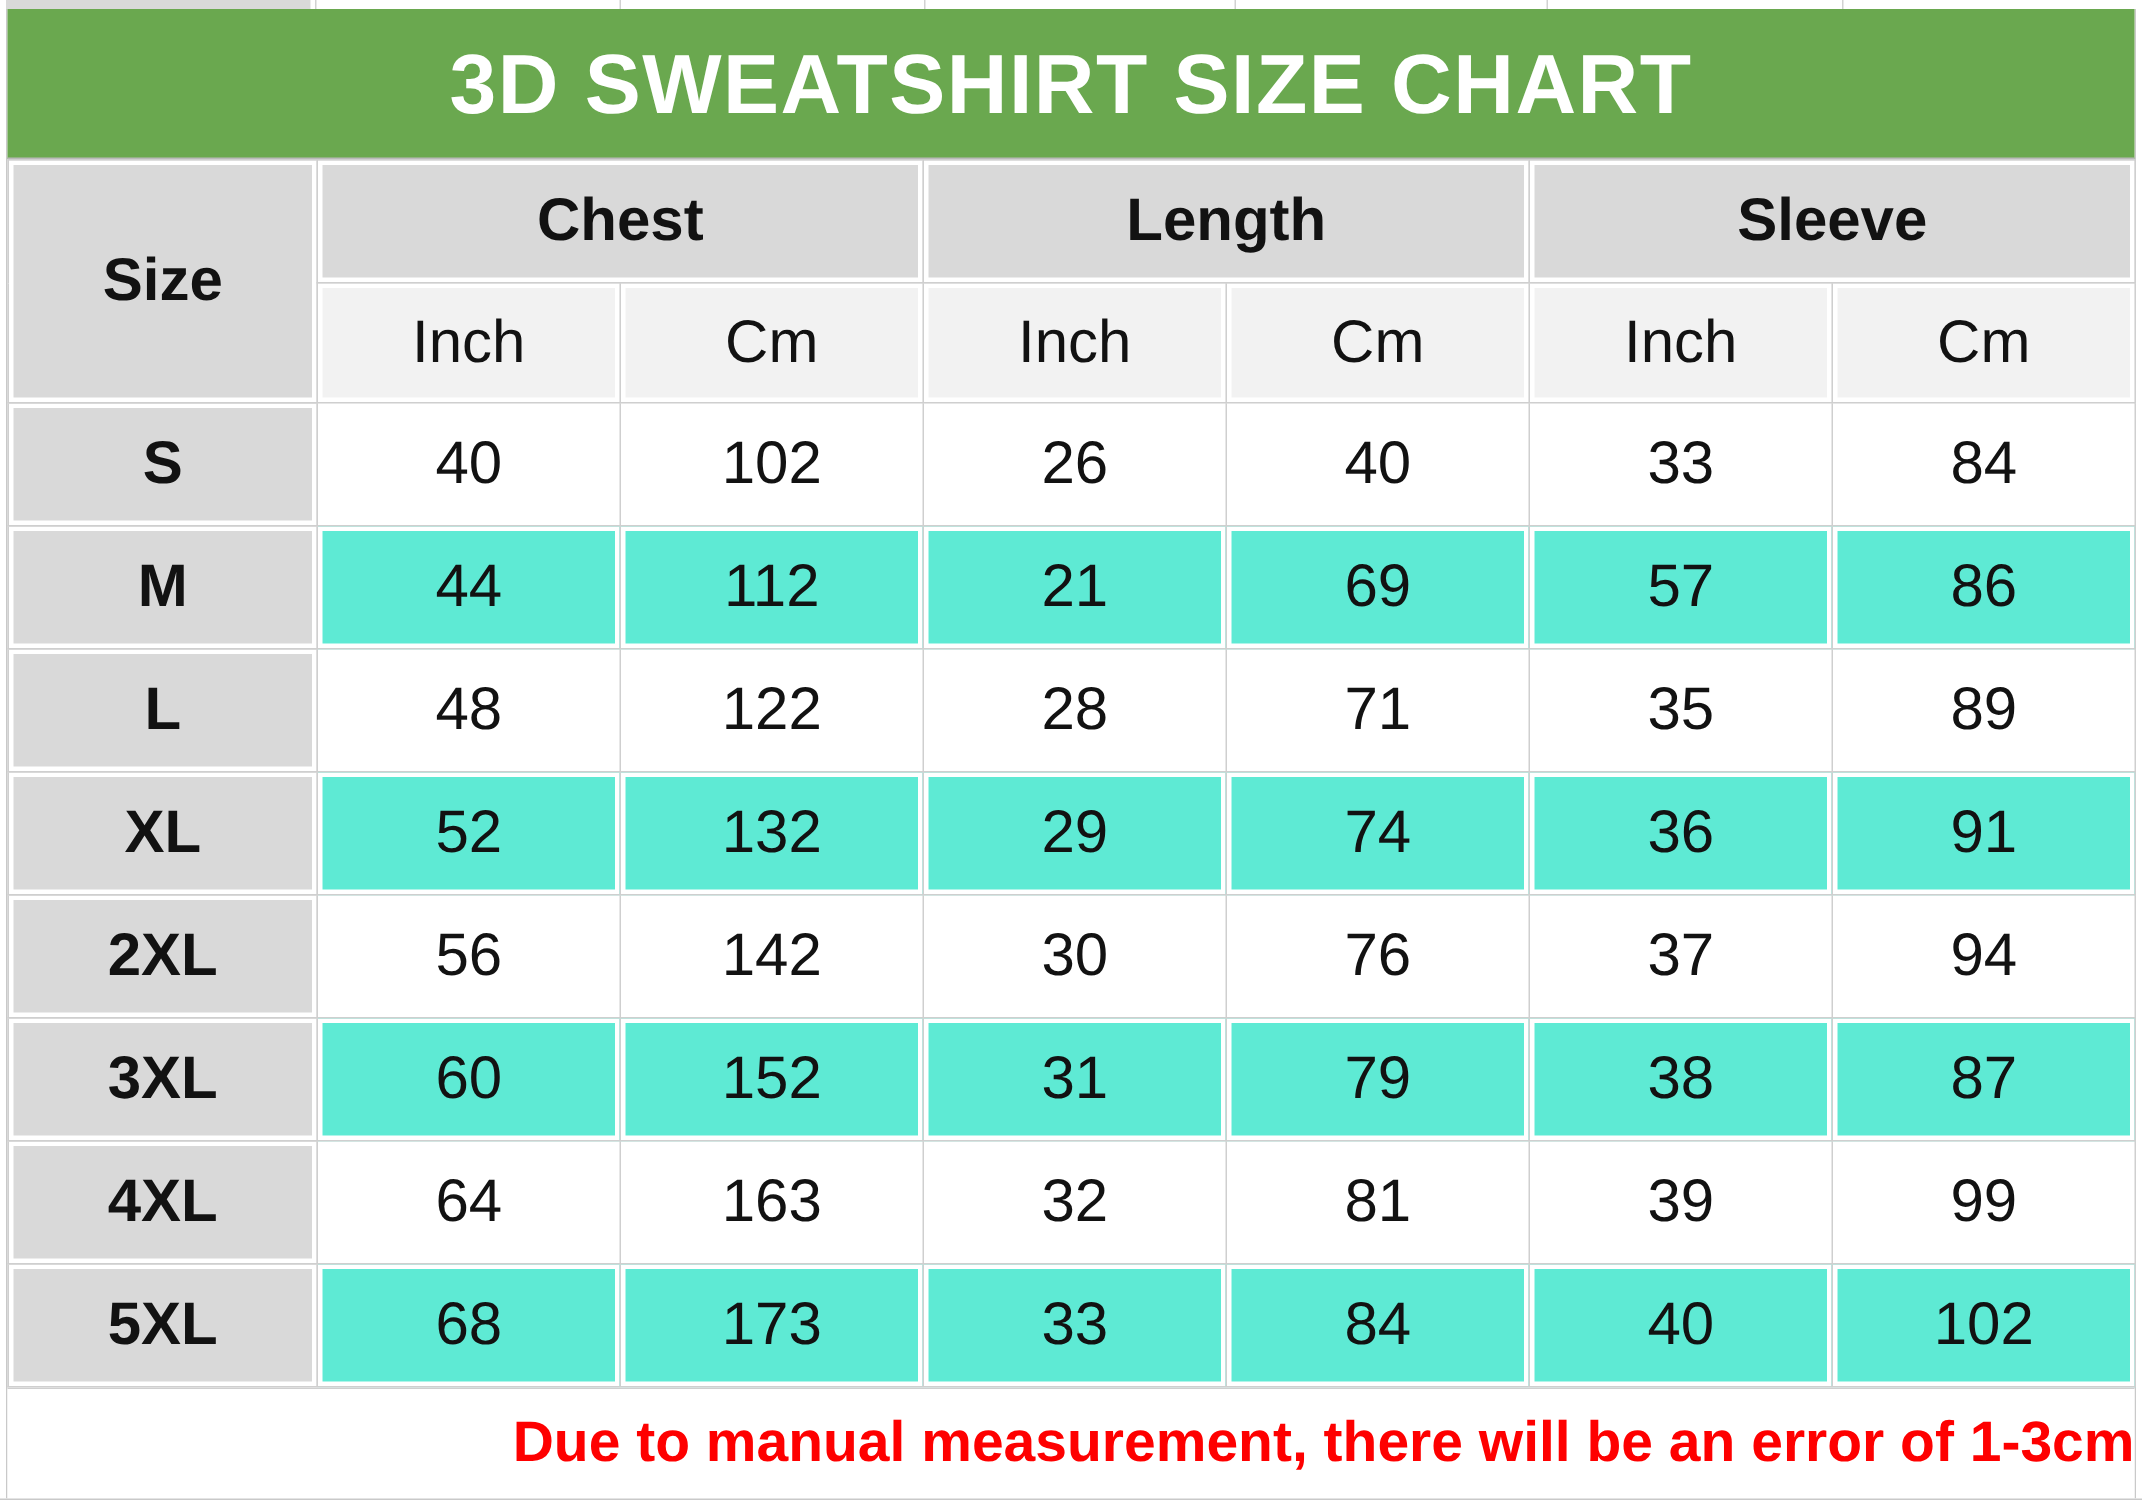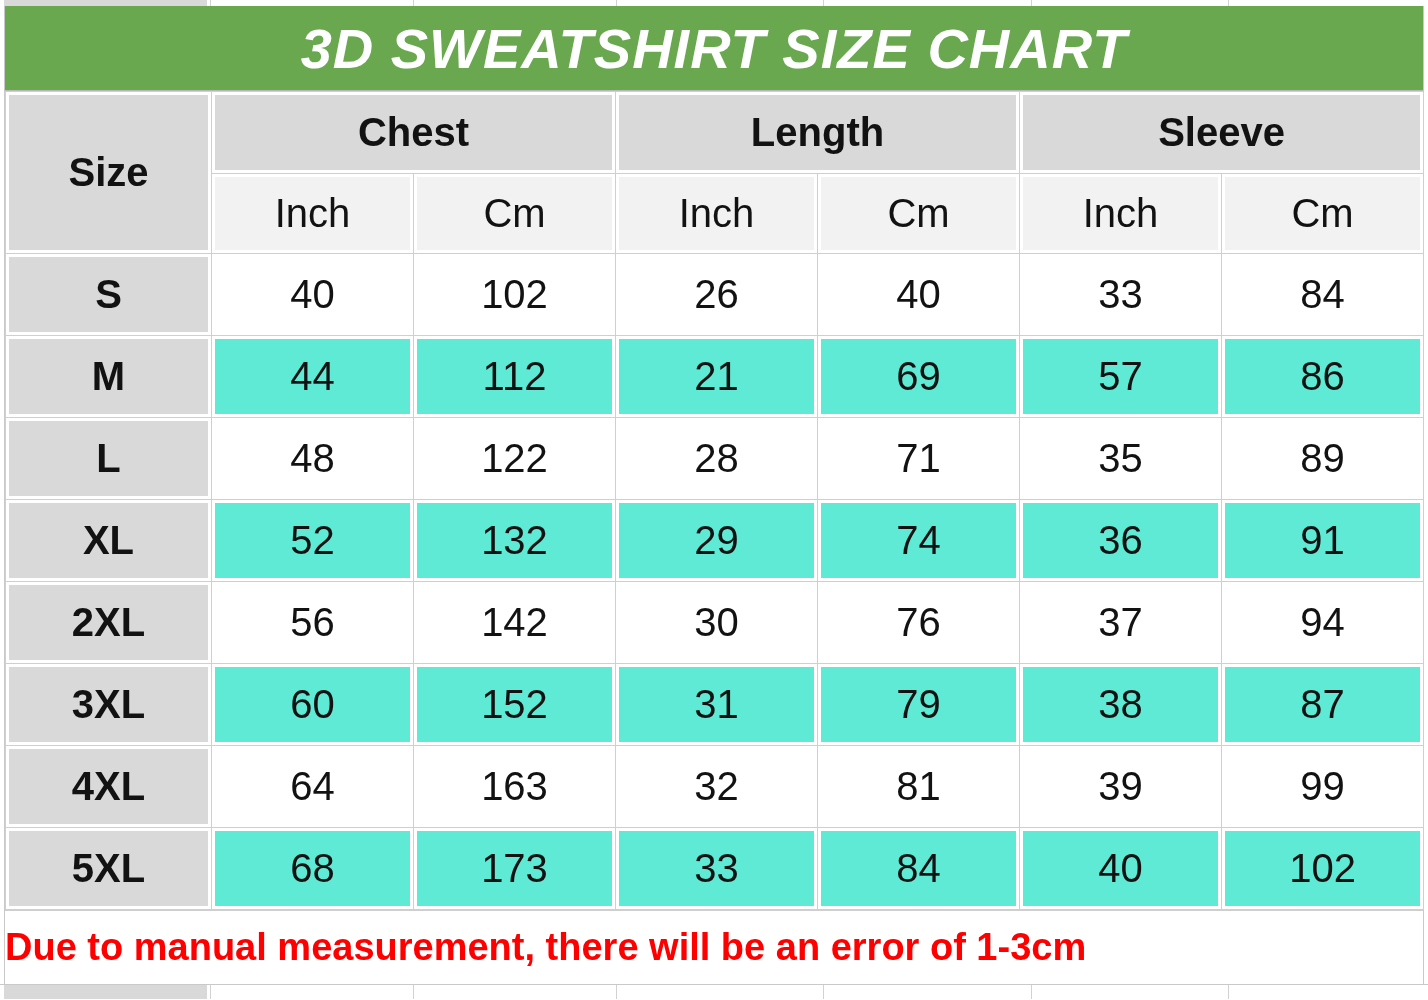--- a/index.html
+++ b/index.html
@@ -30,25 +30,24 @@
 
   .frame {
     margin: 0 4px;
     width: 1420px;
     border-left: 1px solid #c9c9c9;
     border-right: 1px solid #c9c9c9;
   }
 
   
   .banner {
-    height: 85px;
+    height: 100px;
     background: #6aa84f;
     display: flex; align-items: center; justify-content: center;
     border-bottom: 1px solid #b9b9b9;
-    font-style: italic;
   }
   .banner h1 {
     color: #ffffff;
     font-size: 56px;
     font-weight: bold;
     letter-spacing: 1px;
     white-space: nowrap;
   }
 
   
@@ -70,21 +69,21 @@
 
   .cell-gray  { background: #d9d9d9; font-weight: bold; font-size: 40px; }
   .cell-sub   { background: #f2f2f2; font-weight: normal; font-size: 40px; }
   .cell-white { background: #ffffff; font-weight: normal; font-size: 40px; }
   .cell-alt   { background: #5eead4; font-weight: normal; font-size: 40px; }
 
   
   .note-row {
     height: 74px;
     background: #ffffff;
-    display: flex; align-items: center; justify-content: flex-start;
+    display: flex; align-items: center; justify-content: flex-end;
     border-top: 1px solid #cfcfcf;
   }
   .note-row p {
     color: #fe0000;
     font-weight: bold;
     font-size: 38px;
     white-space: nowrap;
   }
 </style>
 </head>

